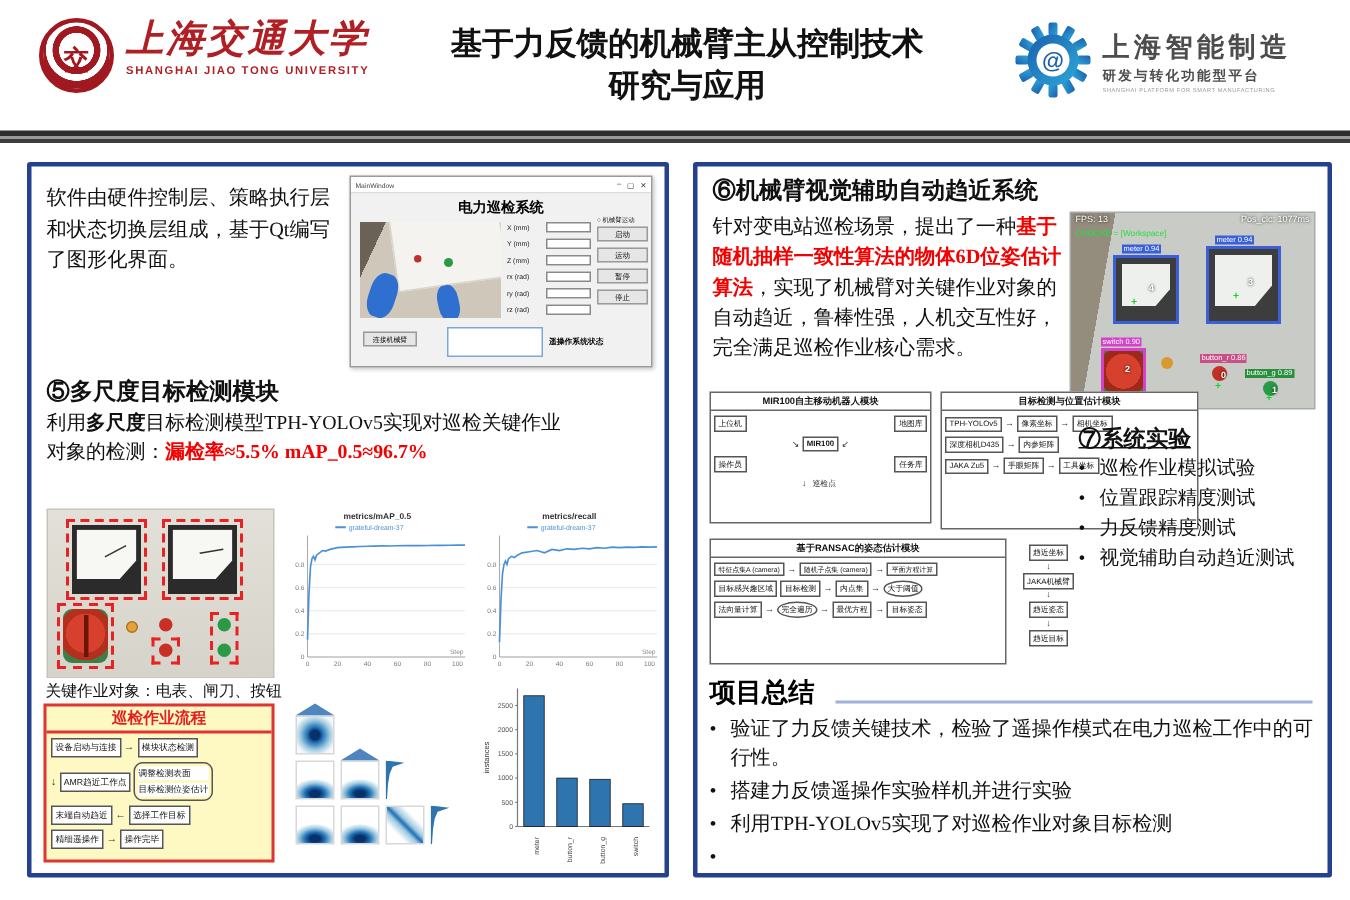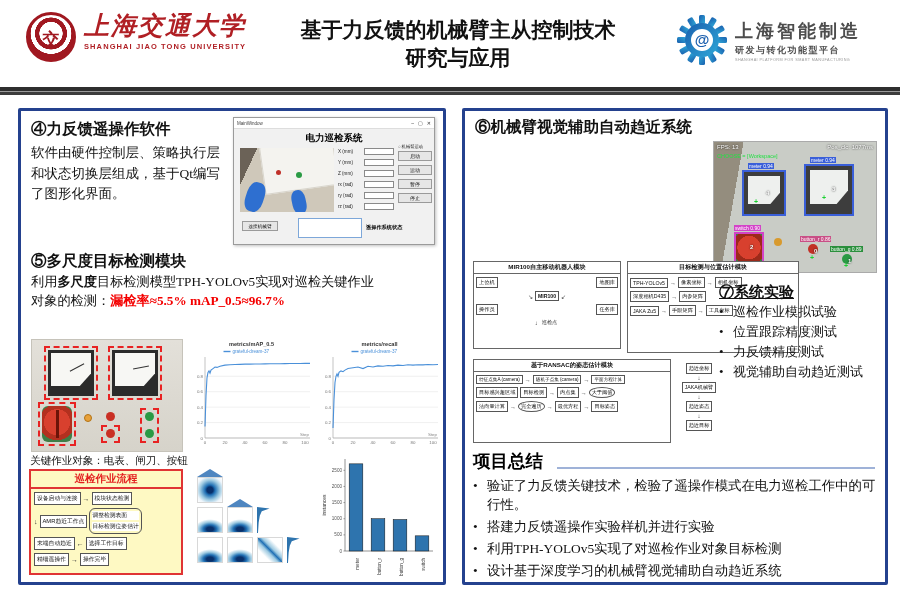--- a/index.html
+++ b/index.html
@@ -213,21 +213,20 @@
         <span class="sim-l2">研发与转化功能型平台</span>
         <span class="sim-l3">SHANGHAI PLATFORM FOR SMART MANUFACTURING</span>
       </div>
     </div>
   </div>
   <div id="header-rule"></div>
 
   <div id="left-panel" class="panel">
 
     <div id="sec4">
-      <div class="h-sec">④力反馈遥操作软件</div>
       <div class="body serif">软件由硬件控制层、策略执行层和状态切换层组成，基于Qt编写了图形化界面。</div>
     </div>
 
     <div id="app">
       <div id="app-titlebar">
         <span class="wt">MainWindow</span>
         <span class="winbtn">–</span>
         <span class="winbtn">▢</span>
         <span class="winbtn">✕</span>
       </div>
@@ -433,20 +432,21 @@
           <text x="103" y="101" font-size="4.6" fill="#333" text-anchor="end" transform="rotate(-90 103 101) translate(-4 3)">switch</text>
           <text x="7" y="52" font-size="5" fill="#333" text-anchor="middle" transform="rotate(-90 7 52)">instances</text>
         </svg>
       </div>
   </div>
 
   <div id="right-panel" class="panel">
 
     <div id="sec6">
       <div class="h-sec">⑥机械臂视觉辅助自动趋近系统</div>
+      <div class="body serif"><span>针对变电站巡检场景，提出了一种</span><span class="red">基于随机抽样一致性算法的物体6D位姿估计算法</span><span>，实现了机械臂对关键作业对象的自动趋近，鲁棒性强，人机交互性好，完全满足巡检作业核心需求。</span></div>
     </div>
 
     <div id="det">
       <span class="det-osd" style="left:3px;top:2px;">FPS: 13</span>
       <span class="det-osd" style="right:3px;top:2px;">Pos_clc: 1077ms</span>
       <span class="det-osd" style="left:3px;top:11px;color:#25e045;font-size:5.5px;text-shadow:none;">CHOOSE = [Workspace]</span>
       <span class="det-label" style="left:34px;top:21px;background:#3a5fd9;">meter 0.94</span>
       <div class="det-box" style="left:28px;top:28px;width:44px;height:46px;background:#3d3d3d;">
           <div class="det-face"></div>
         </div>
@@ -586,17 +586,16 @@
       <div class="bullet-row serif">
           <span class="bullet-dot">•</span>
           <span>搭建力反馈遥操作实验样机并进行实验</span>
         </div>
       <div class="bullet-row serif">
           <span class="bullet-dot">•</span>
           <span>利用TPH-YOLOv5实现了对巡检作业对象目标检测</span>
         </div>
       <div class="bullet-row serif">
           <span class="bullet-dot">•</span>
-          <span>设计基于深度学习的机械臂视觉辅助自动趋近系统</span>
         </div>
     </div>
   </div>
 </div>
 
 </body></html>

